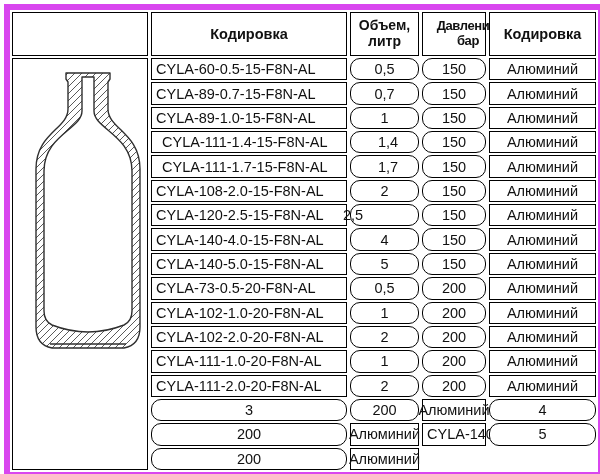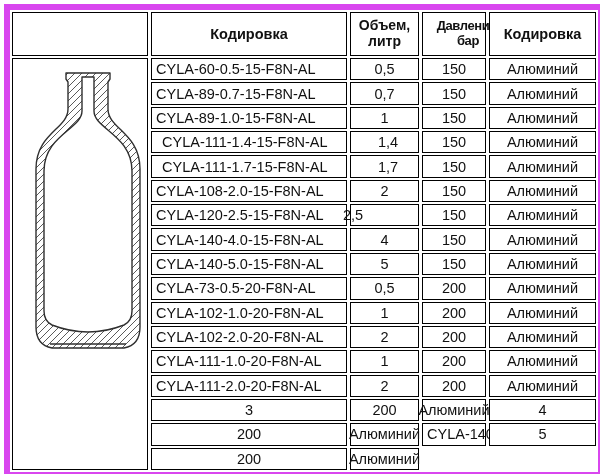--- a/index.html
+++ b/index.html
@@ -46,21 +46,21 @@
   .row-1 { grid-row: 1; }
   .draw-cell {
     grid-column: 1;
     grid-row: 2 / span 17;
     align-items: flex-start;
     justify-content: center;
   }
   .draw-cell svg { margin-top: 6px; transform: translateX(6px); }
   .c-code { font-size: 14.5px; justify-content: flex-start; padding-left: 4px; }
   .c-code.align-center { padding-left: 10px; }
-  .c-num  { font-size: 14.5px; }
+  .c-num  { font-size: 14.5px; border-radius: 10px; }
   .c-num.align-left  { justify-content: center; padding-left: 7px; }
   .c-num.align-shift { justify-content: flex-start; padding-left: 0; }
   .c-num.align-shift span { margin-left: -8px; }
   .c-mat  { font-size: 14.5px; }
 </style>
 </head>
 <body>
 
 <div class="frame">
   <div class="grid" id="spec-grid">

